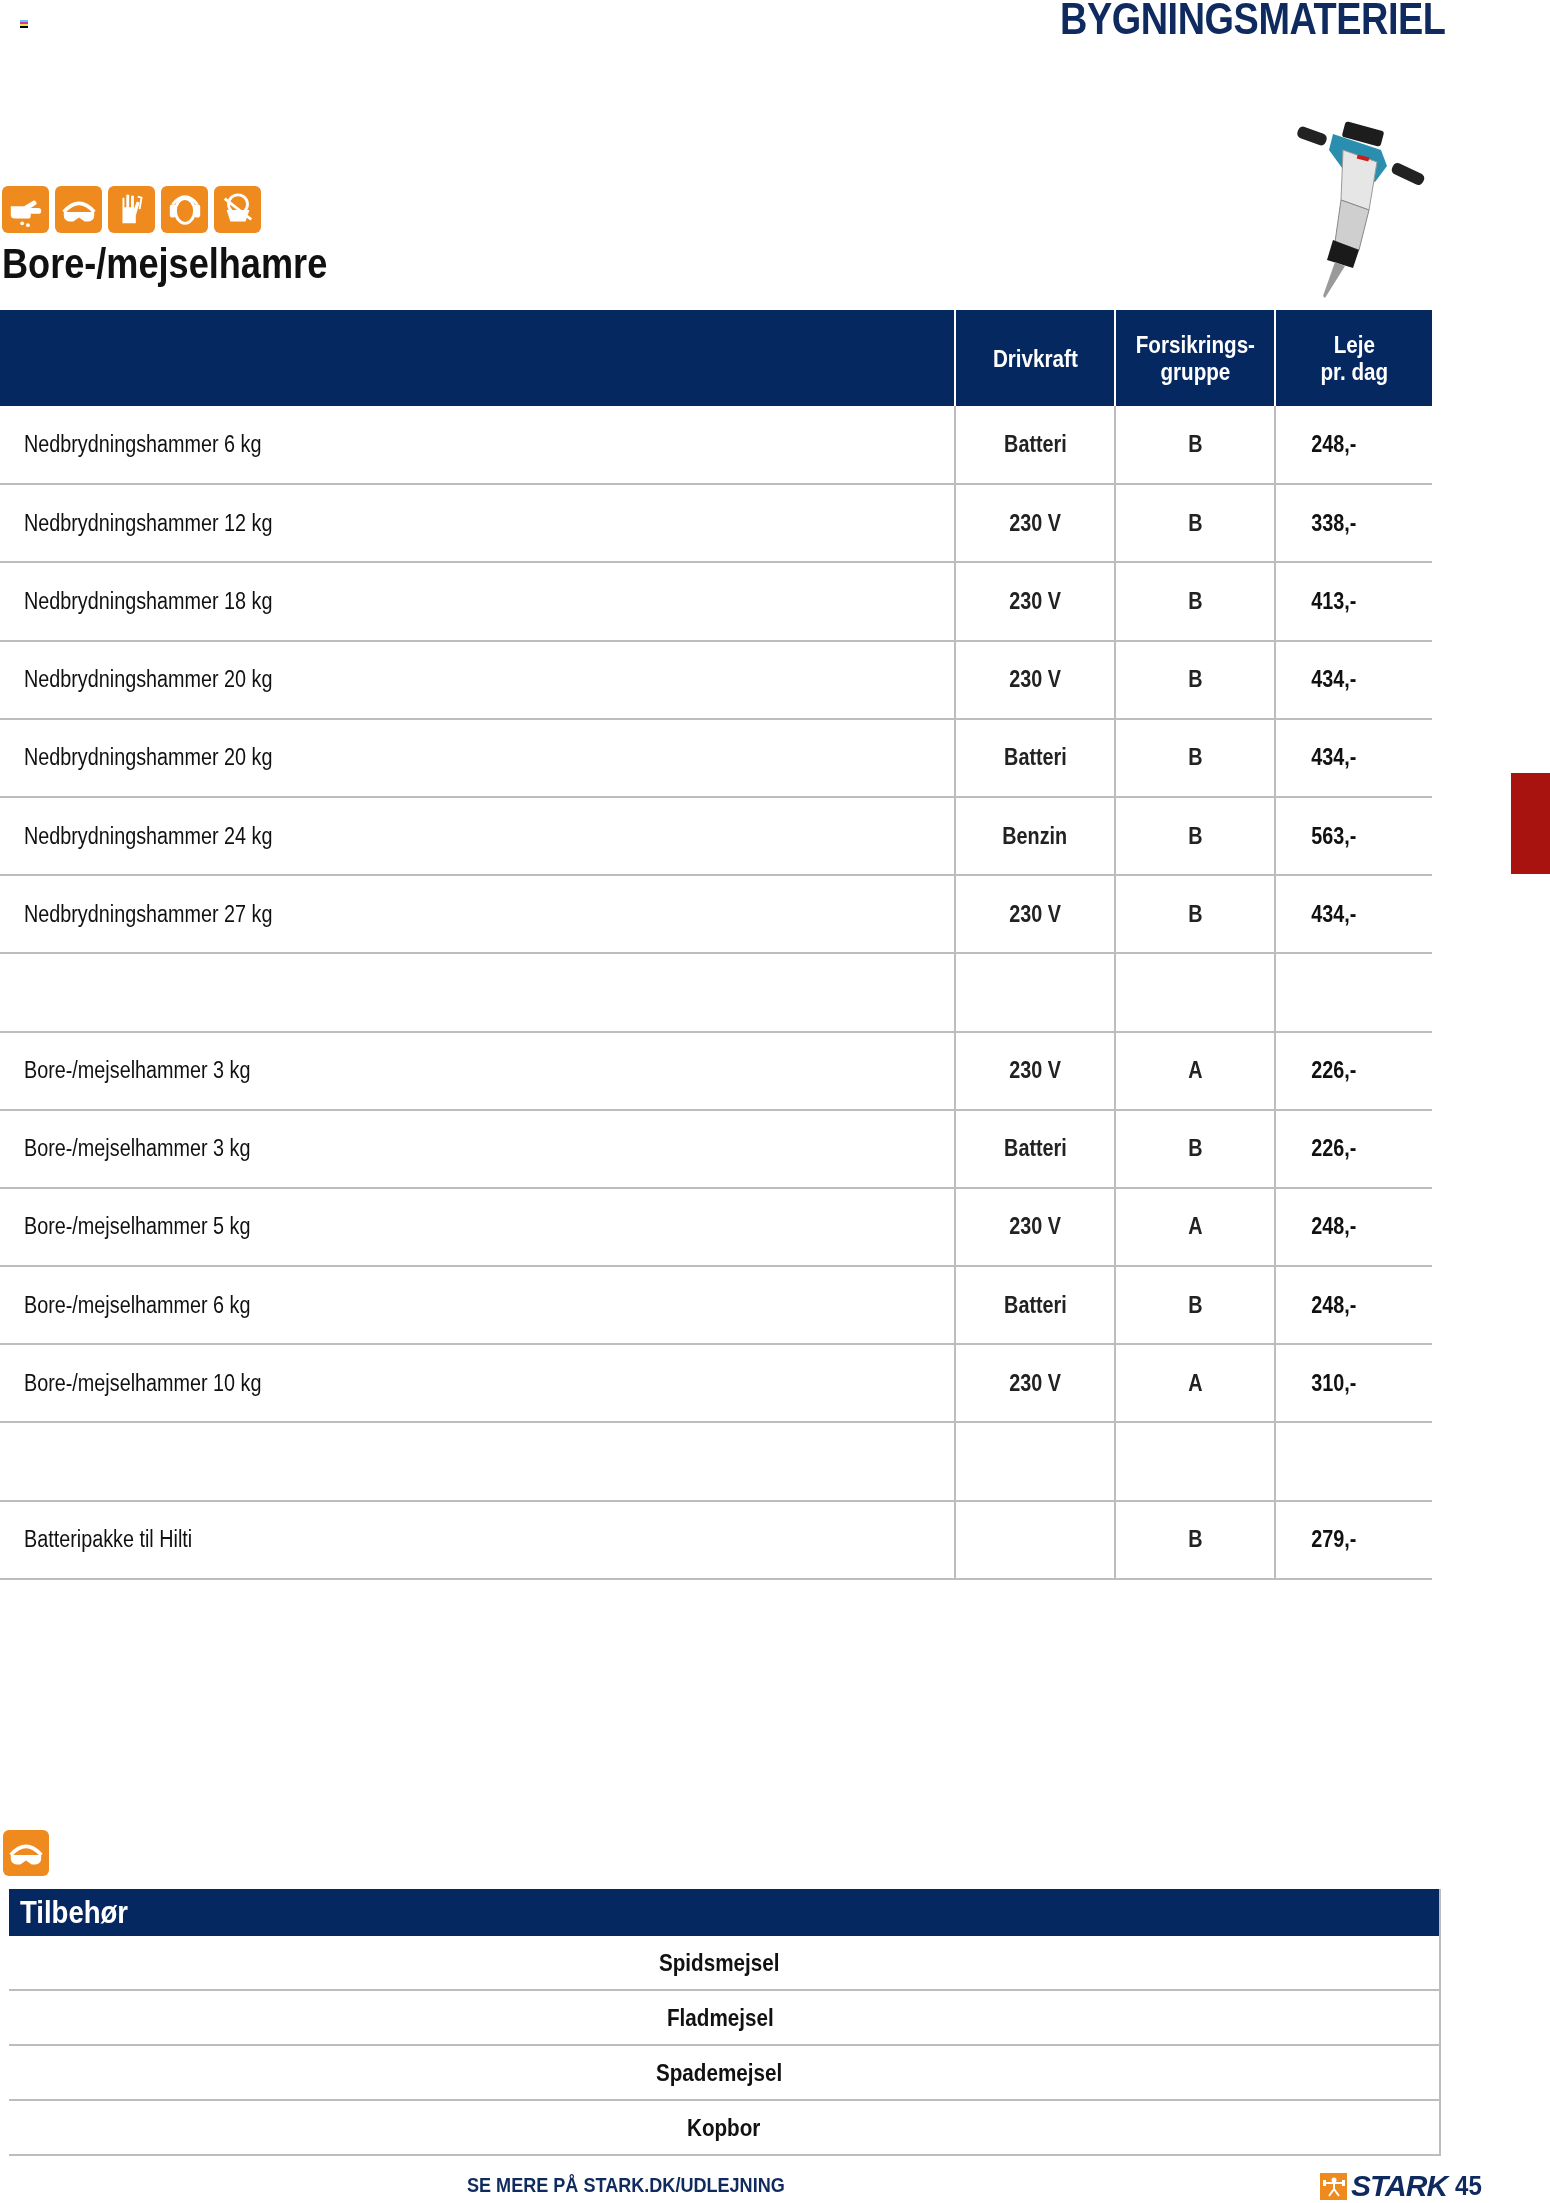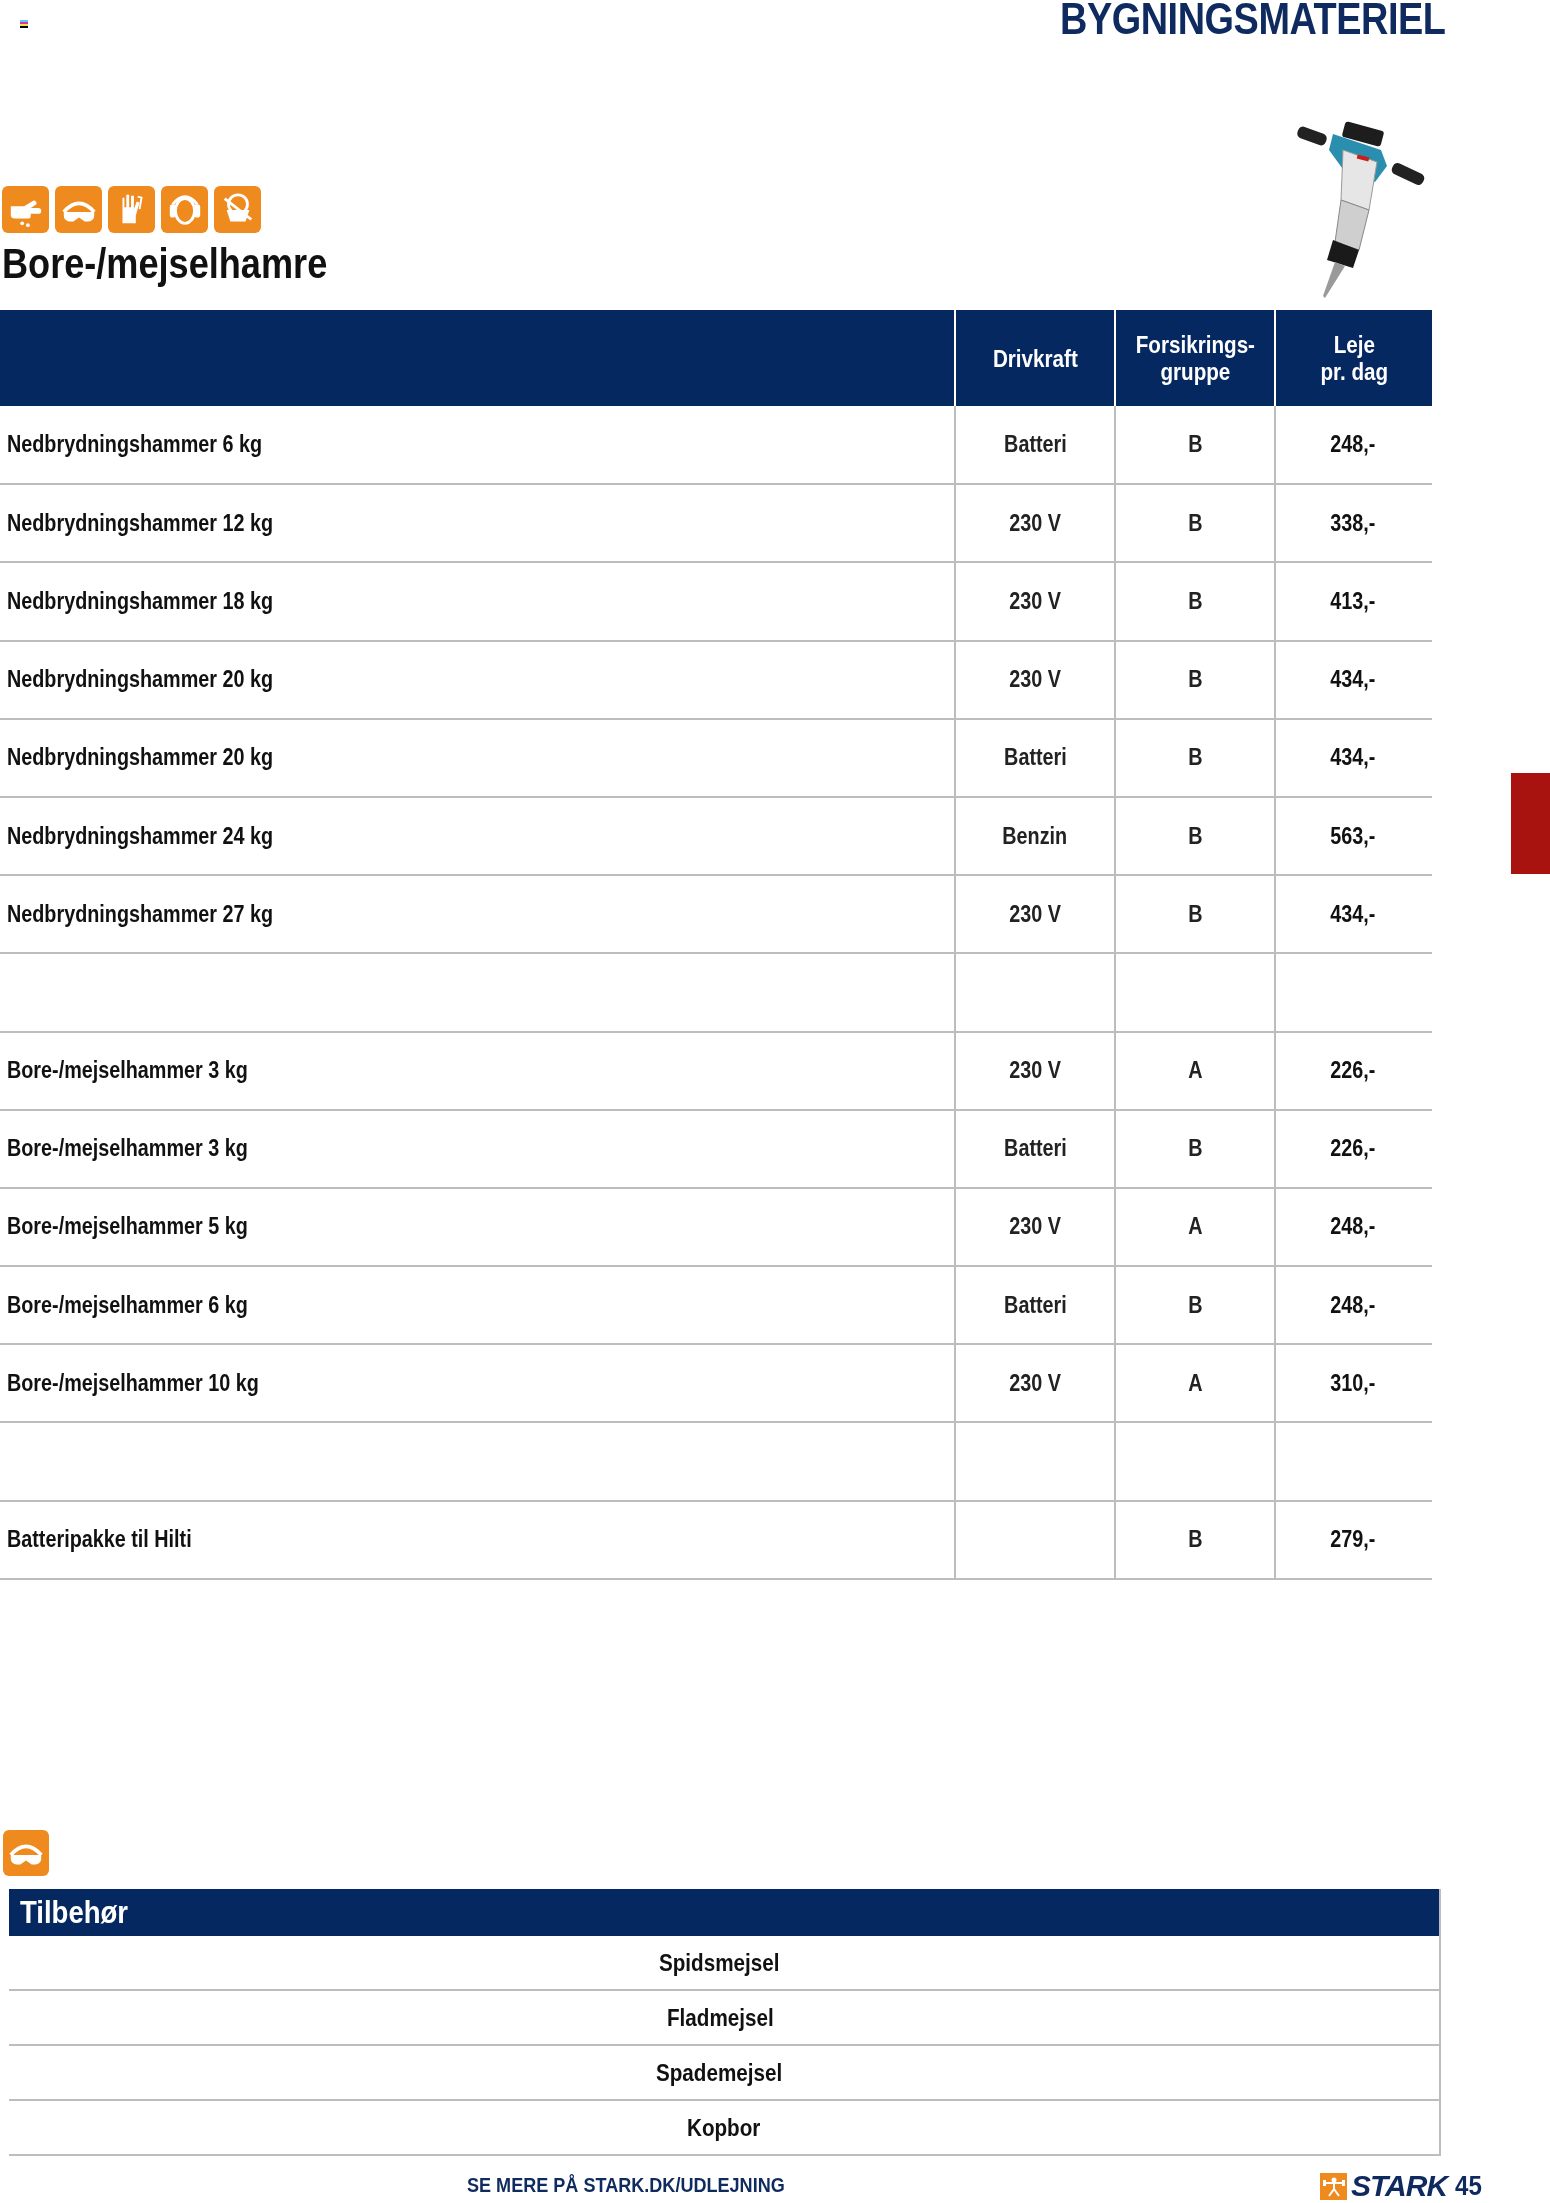--- a/index.html
+++ b/index.html
@@ -40,25 +40,25 @@
     height: 96px; line-height: 27px; text-align: center; padding: 0 4px;
     border-left: 2px solid #ffffff;
   }
   .main-table th:first-child { border-left: none; }
   .main-table th .hdr { display: inline-block; transform: scaleX(0.86); }
   .main-table td {
     height: 78.2px; border-bottom: 2px solid #bdbdbd; font-size: 23px;
     vertical-align: middle;
   }
   .main-table td + td { border-left: 2px solid #bdbdbd; font-weight: bold; }
-  .main-table td.name { padding-left: 7px; font-weight: bold; }
+  .main-table td.name { padding-left: 24px; font-weight: normal; }
   .main-table td.name span, .main-table td.center span, .main-table td.price span { display: inline-block; transform: scaleX(0.86); transform-origin: left center; white-space: nowrap; }
   .main-table td.center { text-align: center; color: #222; }
   .main-table td.center span { transform-origin: center center; }
-  .main-table td.price { text-align: center; padding-right: 38px; font-weight: bold; padding-left: 28px; }
+  .main-table td.price { text-align: left; padding-right: 38px; font-weight: bold; padding-left: 28px; }
   .main-table td.price span { transform-origin: right center; }
 
   .red-tab { position: absolute; left: 1511px; top: 773px; width: 39px; height: 101px; background: #a8130f; }
 
   .acc-icon {
     position: absolute; left: 3px; top: 1830px; width: 46px; height: 46px;
     background: #ef8a1e; border-radius: 6px; display: flex; align-items: center; justify-content: center;
   }
   .acc-icon svg { width: 38px; height: 38px; }
 

